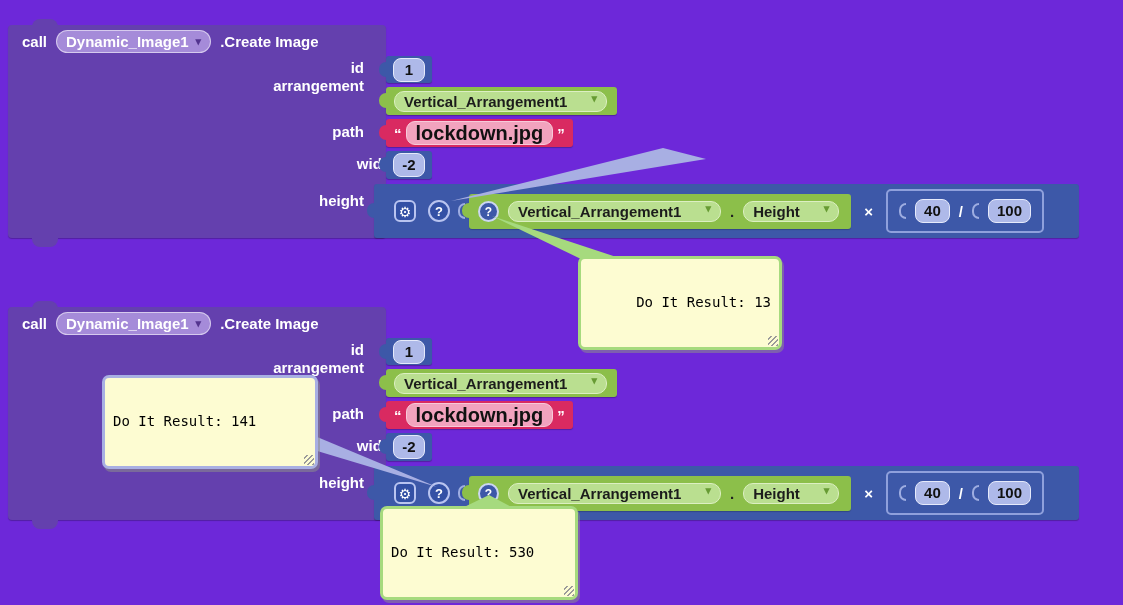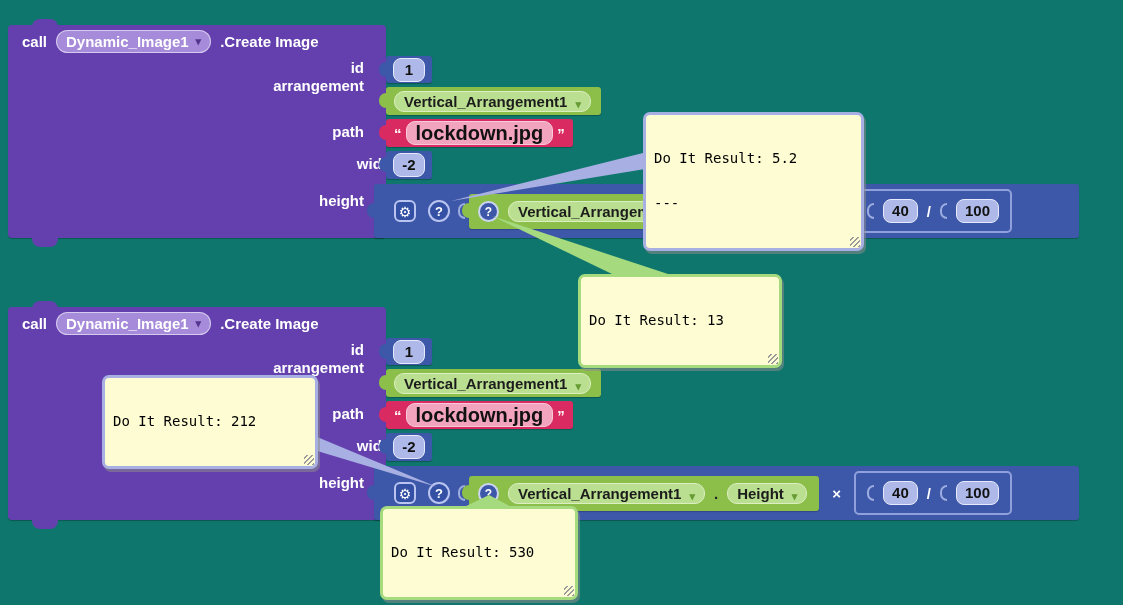--- a/index.html
+++ b/index.html
@@ -1,17 +1,17 @@
 <!DOCTYPE html>
 <html><head>
 <meta charset="utf-8">
 <style>
   html,body{margin:0;padding:0;}
   .canvas{
-    position:relative;width:1123px;height:605px;background:#0f766e;overflow:hidden;
+    position:relative;width:1123px;height:605px;background:#6d28d9;overflow:hidden;
     font-family:"Liberation Sans",sans-serif;
   }
   
   .block-instance{position:absolute;left:8px;width:1110px;height:248px;z-index:1;}
   .bi-1{top:19px;}
   .bi-2{top:301px;}
   .purple-body{position:absolute;left:0;top:6px;width:378px;height:213px;
     background:#6440AE;border-radius:4px;box-shadow:0 1px 1px rgba(0,0,0,.25);}
   .bump-top{position:absolute;left:24px;top:0;width:26px;height:9px;background:#6440AE;border-radius:8px 8px 0 0;}
   .bump-bottom{position:absolute;left:24px;top:219px;width:26px;height:9px;background:#6440AE;border-radius:0 0 8px 8px;}
@@ -32,21 +32,21 @@
   .green-block::before{background:#8CBF4A;top:6px;}
   .magenta-block{background:#D92A61;}
   .magenta-block::before{background:#D92A61;top:6px;}
   .v-id{left:378px;top:37px;height:27px;padding:0 7px;}
   .v-arr{left:378px;top:68px;height:28px;padding:0 10px 0 8px;}
   .v-path{left:378px;top:100px;height:28px;padding:0 8px;gap:4px;}
   .v-width{left:378px;top:132px;height:28px;padding:0 7px;}
   .num-field{background:#AEB9E9;border:1px solid #E6EAFB;border-radius:8px;padding:0 8px;
     color:#111;font-size:15px;font-weight:bold;line-height:22px;min-width:14px;text-align:center;}
   .dd-pill-green{background:#BADF90;border:1px solid #DCEFC2;border-radius:10px;padding:1px 9px;
-    color:#1c1c1c;font-size:15px;font-weight:bold;display:flex;align-items:flex-end;gap:8px;white-space:nowrap;}
+    color:#1c1c1c;font-size:15px;font-weight:bold;display:flex;align-items:flex-start;gap:24px;white-space:nowrap;}
   .dd-pill-green .arrow{color:#679B33;font-size:11px;line-height:1;}
   .quote{color:#fff;font-weight:bold;font-size:15px;}
   .text-field{background:#F2A3BE;border:1px solid #F7CBDA;border-radius:9px;padding:0 9px;
     color:#111;font-size:20px;font-weight:bold;line-height:22px;}
   
   .v-mult{left:366px;top:165px;width:705px;height:54px;background:#3D58A8;border-radius:3px;
     display:flex;align-items:center;padding-left:20px;box-sizing:border-box;box-shadow:0 1px 1px rgba(0,0,0,.25);}
   .v-mult::before{content:'';position:absolute;left:-7px;top:19px;width:9px;height:15px;
     border-radius:7px 0 0 7px;background:#3D58A8;}
   .icon-gear{width:22px;height:22px;border:2px solid #B9C4F0;border-radius:6px;background:#3350A5;
@@ -68,21 +68,21 @@
   .division-block{margin-left:13px;height:44px;border:2px solid #8FA0DC;border-radius:5px;
     display:flex;align-items:center;gap:9px;padding:0 11px;box-sizing:border-box;}
   
   .tooltip{position:absolute;z-index:6;background:#FDFCD2;border:3px solid #A8AFE3;border-radius:7px;
     padding:3px 8px 5px;font-family:"DejaVu Sans Mono",monospace;font-size:14px;color:#000;
     box-shadow:2px 3px 0 rgba(140,140,140,.55);white-space:pre;}
   .tooltip::after{content:'';position:absolute;right:1px;bottom:1px;width:10px;height:10px;
     background:repeating-linear-gradient(135deg,transparent 0 2px,#9a9a9a 2px 3.5px);}
   .tt-green{border-color:#A6DA7E;}
   .tt1{left:643px;top:112px;width:199px;}
-  .tt2{left:578px;top:274px;width:182px;}
+  .tt2{left:578px;top:256px;width:182px;text-align:right;}
   .tt3{left:102px;top:375px;width:194px;}
   .tt4{left:380px;top:506px;width:176px;}
   .tt-line2{margin-top:-3px;}
   
   .tails{position:absolute;left:0;top:0;z-index:5;pointer-events:none;}
 </style>
 </head>
 <body>
 
 <div class="canvas">
@@ -223,27 +223,23 @@
     </div>
   </div>
 
   <svg class="tails" width="1123" height="605">
     <polygon points="451,201 663,148 706,159" fill="#A8AFE3"></polygon>
     <polygon points="492,216 612,274 668,274" fill="#A6DA7E"></polygon>
     <polygon points="437,487 194,414 262,414" fill="#A8AFE3"></polygon>
     <polygon points="489,495 458,510 517,510" fill="#A6DA7E"></polygon>
   </svg>
 
-  <div class="tooltip tt1">
-    <div>Do It Result: 5.2</div>
-    <div class="tt-line2">---</div>
-  </div>
   <div class="tooltip tt-green tt2">
     <div>Do It Result: 13</div>
   </div>
   <div class="tooltip tt3">
-    <div>Do It Result: 212</div>
+    <div>Do It Result: 141</div>
   </div>
   <div class="tooltip tt-green tt4">
     <div>Do It Result: 530</div>
   </div>
 
 </div>
 
 </body></html>

